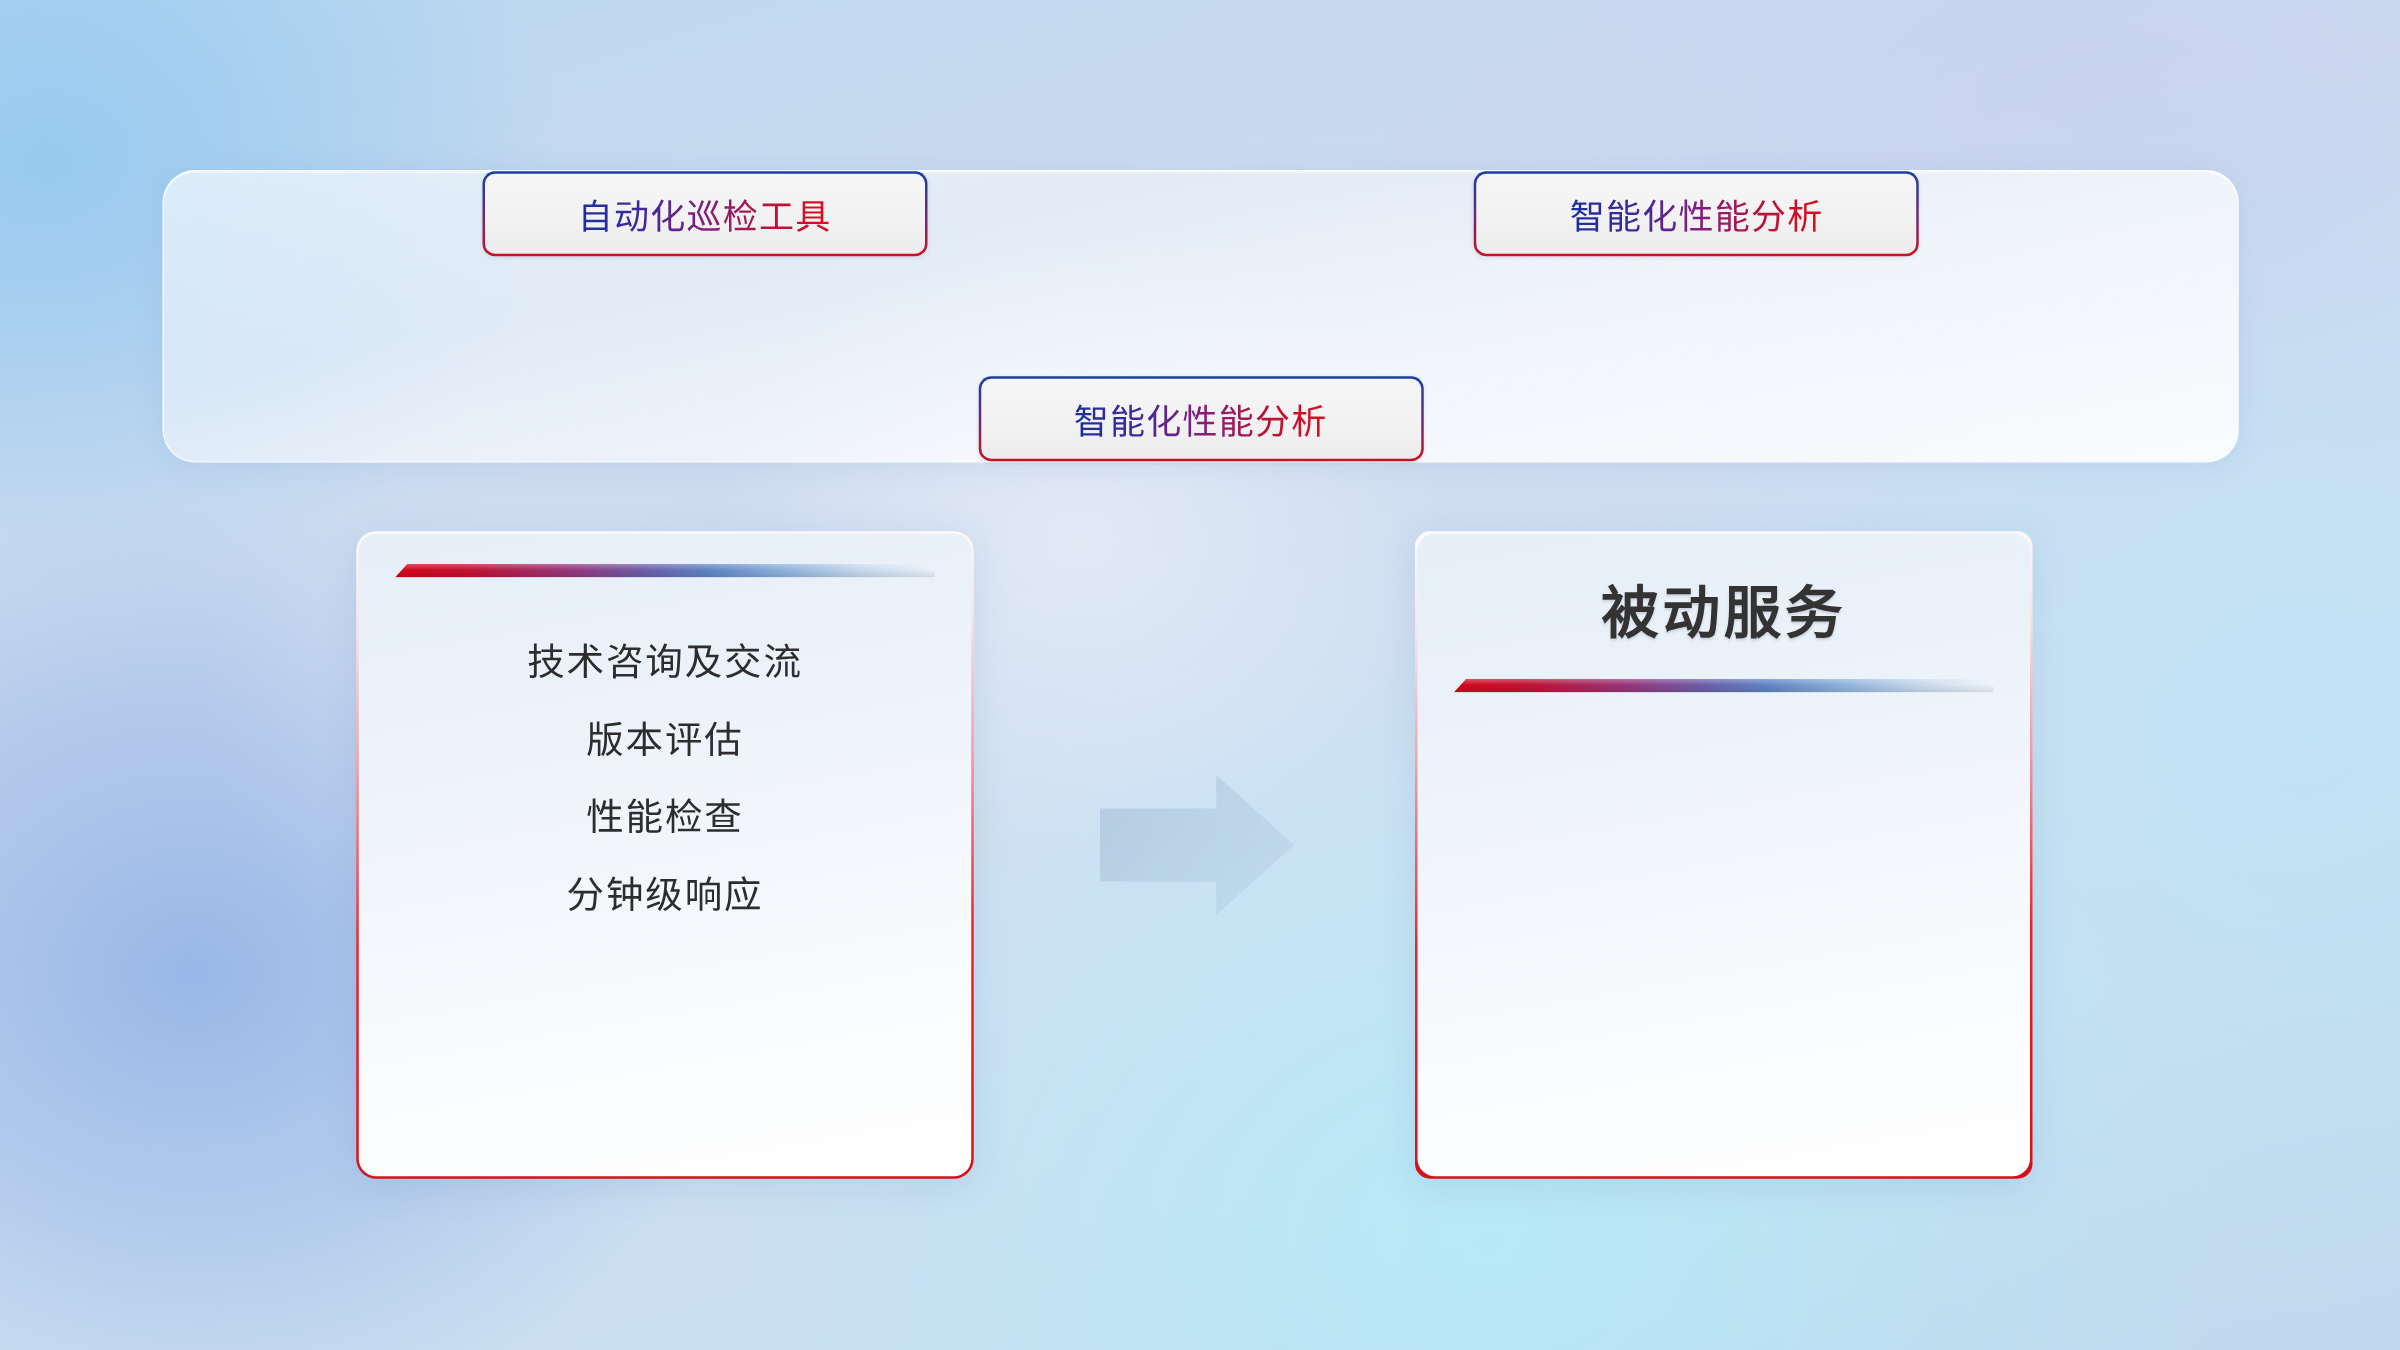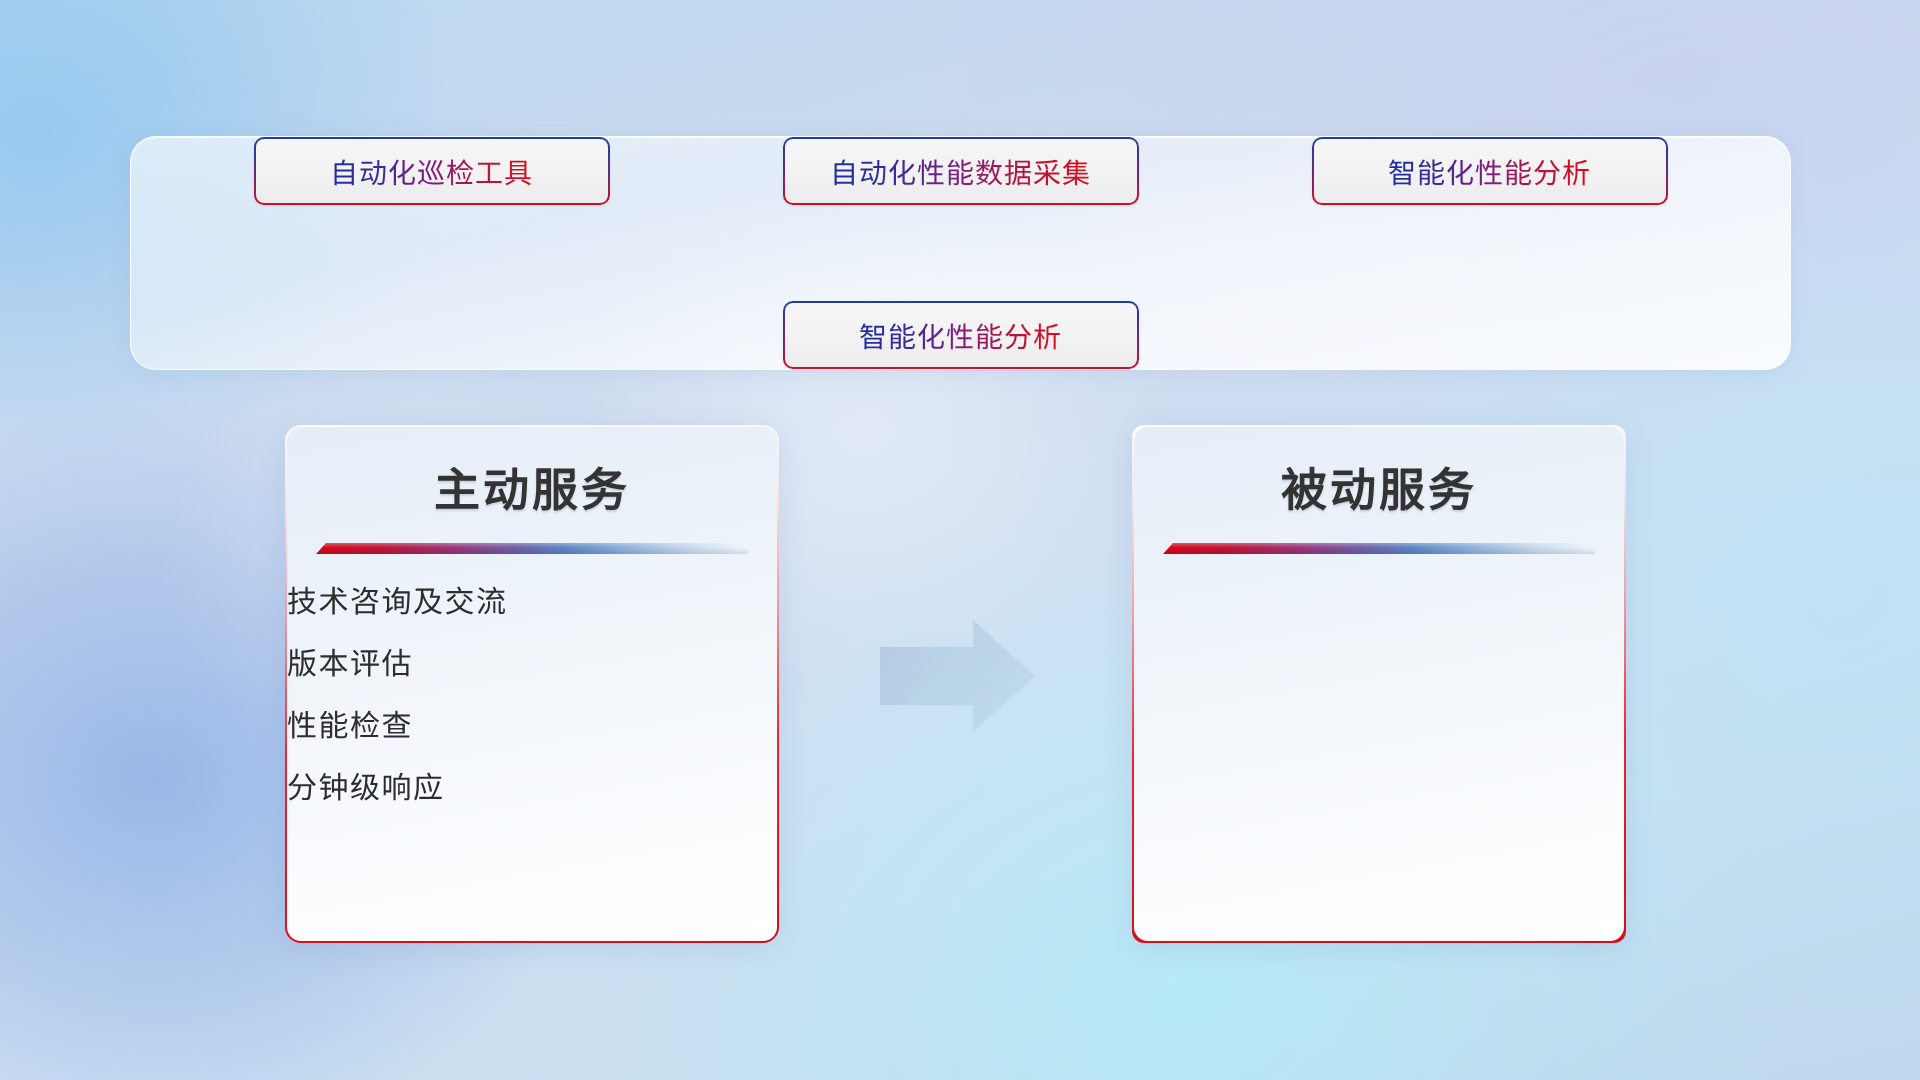--- a/index.html
+++ b/index.html
@@ -173,24 +173,25 @@
     position: absolute;
     left: 0; top: 0;
     width: 100%;
     height: 11px;
     background: linear-gradient(180deg, rgba(255,255,255,0.30) 0%, rgba(255,255,255,0) 45%, rgba(0,0,0,0.10) 100%);
     -webkit-clip-path: polygon(10px 0, 100% 0, 100% 100%, 0 100%);
     clip-path: polygon(10px 0, 100% 0, 100% 100%, 0 100%);
   }
 
   .card-list {
-    margin-top: 31px;
+    margin-top: 52px;
     width: 100%;
     display: flex;
     flex-direction: column;
+    align-items: center;
     gap: 29px;
     list-style: none;
   }
   .card-list li {
     font-size: 30px;
     color: #2d2d2d;
     letter-spacing: 1.5px;
     line-height: 1.1;
     white-space: nowrap;
   }
@@ -218,43 +219,37 @@
   <section class="top-panel">
 
     <div class="pill-row">
       <div class="pill">
         <div class="pill-inner">
           <span class="pill-label">自动化巡检工具</span>
         </div>
       </div>
       <div class="pill">
         <div class="pill-inner">
-          <span class="pill-label">自动化性能数据采集</span>
-        </div>
-      </div>
-      <div class="pill">
-        <div class="pill-inner">
           <span class="pill-label">智能化性能分析</span>
         </div>
       </div>
     </div>
 
     <div class="pill-row">
       <div class="pill">
         <div class="pill-inner">
           <span class="pill-label">智能化性能分析</span>
         </div>
       </div>
     </div>
 
   </section>
 
   <section class="card" id="card-active">
     <div class="card-inner">
-      <h2 class="card-title">主动服务</h2>
 
       <div class="card-divider">
         <div class="bar"></div>
         <div class="shade"></div>
       </div>
 
       <ul class="card-list">
         <li>技术咨询及交流</li>
         <li>版本评估</li>
         <li>性能检查</li>

